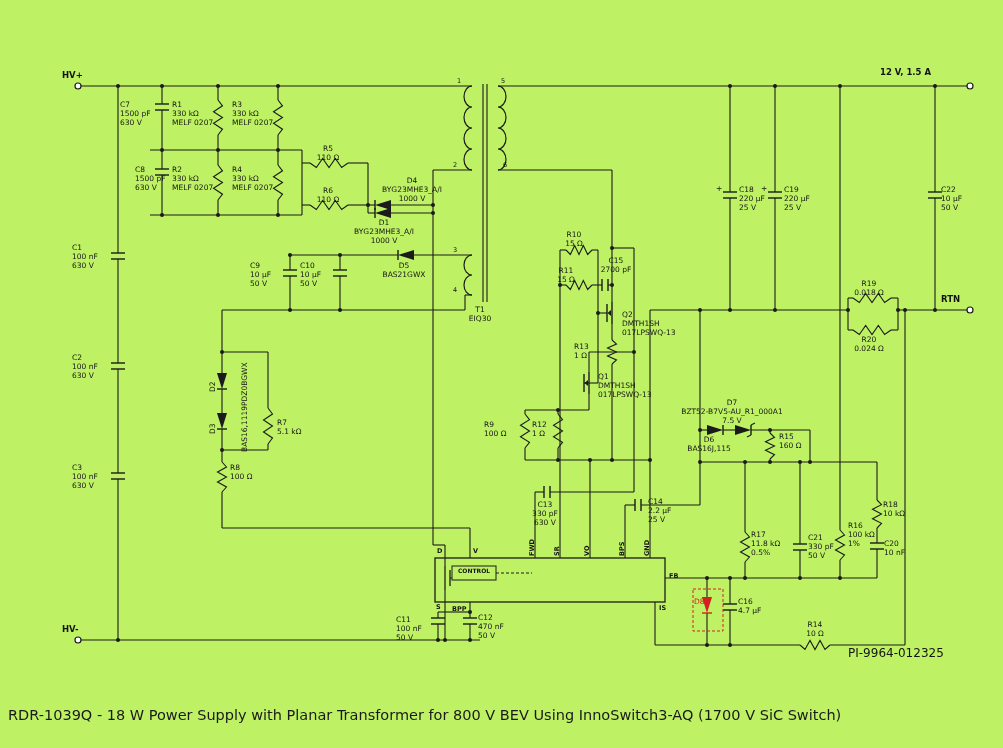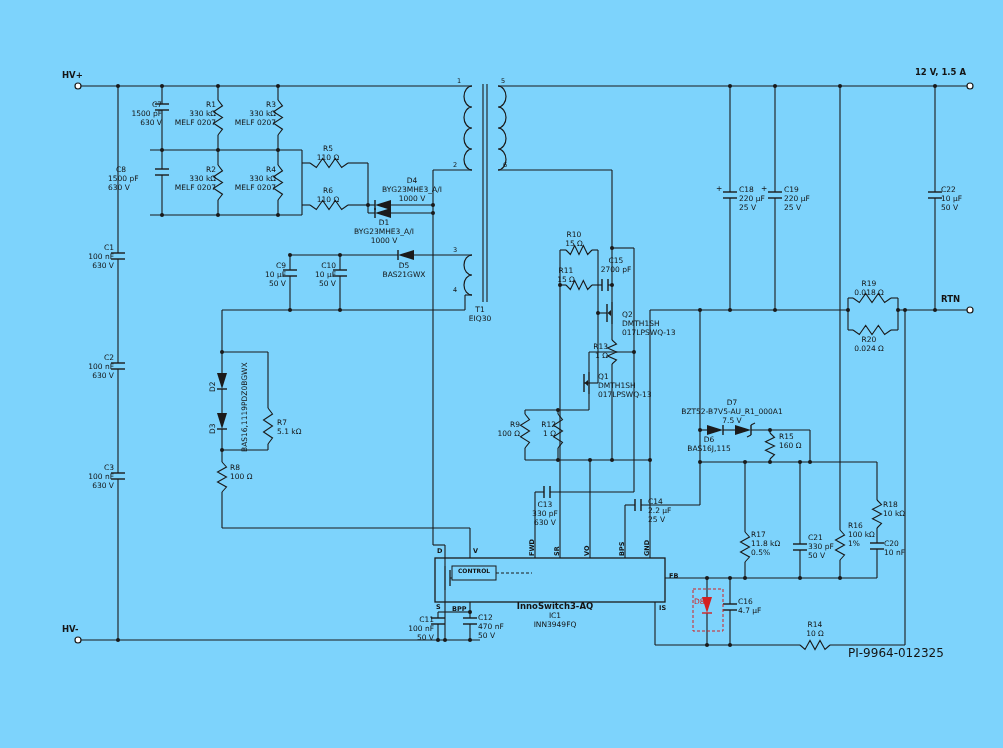--- a/index.html
+++ b/index.html
@@ -1,20 +1,20 @@
 <!DOCTYPE html>
 <html><head>
 <meta charset="utf-8">
 <style>
   body{margin:0;background:#fff}
-  .page{position:relative;width:1003px;height:748px;background:#7dd3fc;font-family:"DejaVu Sans",sans-serif;overflow:hidden}
+  .page{position:relative;width:1003px;height:748px;background:#bef264;font-family:"DejaVu Sans",sans-serif;overflow:hidden}
   .page svg{position:absolute;left:0;top:0}
   .lbl{position:absolute;font-size:7.5px;line-height:1.2;color:#141414;white-space:nowrap}
   .lbl span,.lbl div{display:block}
-  .c{text-align:center}.r{text-align:right}
+  .c{text-align:center}.r{}
   .b{font-weight:bold;font-size:8.5px}
   .pin{position:absolute;font-size:6.5px;font-weight:bold;color:#141414;white-space:nowrap}
   .num{position:absolute;font-size:6.5px;color:#141414;white-space:nowrap}
   .rot{transform:rotate(-90deg);transform-origin:0 0}
   .red{color:#d42020}
   .tiny{font-size:12px}
   .title{position:absolute;font-size:14.5px;color:#1a1a1a;white-space:nowrap}
 </style>
 </head>
 <body>
@@ -432,21 +432,21 @@
   <div class="lbl r" style="left:172px;top:100px;width:44px">
       <span>R1</span>
       <span>330 kΩ</span>
       <span>MELF 0207</span>
     </div>
   <div class="lbl r" style="left:232px;top:100px;width:44px">
       <span>R3</span>
       <span>330 kΩ</span>
       <span>MELF 0207</span>
     </div>
-  <div class="lbl r" style="left:108px;top:165px;width:18px">
+  <div class="lbl r" style="left:135px;top:165px;width:18px">
       <span>C8</span>
       <span>1500 pF</span>
       <span>630 V</span>
     </div>
   <div class="lbl r" style="left:172px;top:165px;width:44px">
       <span>R2</span>
       <span>330 kΩ</span>
       <span>MELF 0207</span>
     </div>
   <div class="lbl r" style="left:232px;top:165px;width:44px">
@@ -634,25 +634,20 @@
   <div class="lbl" style="left:738px;top:597px;width:40px">
       <span>C16</span>
       <span>4.7 µF</span>
     </div>
   <div class="lbl red" style="left:694px;top:597px">D8</div>
   <div class="lbl c" style="left:793px;top:620px;width:44px">
       <span>R14</span>
       <span>10 Ω</span>
     </div>
 
-  <div class="lbl c" style="left:498px;top:601px;width:114px">
-    <div class="b">InnoSwitch3-AQ</div>
-    <div>IC1</div>
-    <div>INN3949FQ</div>
-  </div>
   <div class="lbl c" style="left:452px;top:567px;width:44px;font-size:6px;font-weight:bold">CONTROL</div>
 
   <div class="pin" style="left:437px;top:547px">D</div>
   <div class="pin" style="left:473px;top:547px">V</div>
   <div class="pin" style="left:436px;top:603px">S</div>
   <div class="pin" style="left:452px;top:605px">BPP</div>
   <div class="pin rot" style="left:528px;top:556px">FWD</div>
   <div class="pin rot" style="left:553px;top:556px">SR</div>
   <div class="pin rot" style="left:583px;top:556px">VO</div>
   <div class="pin rot" style="left:618px;top:556px">BPS</div>
@@ -661,13 +656,14 @@
   <div class="pin" style="left:659px;top:604px">IS</div>
 
   <div class="num" style="left:457px;top:77px">1</div>
   <div class="num" style="left:501px;top:77px">5</div>
   <div class="num" style="left:453px;top:161px">2</div>
   <div class="num" style="left:503px;top:161px">6</div>
   <div class="num" style="left:453px;top:246px">3</div>
   <div class="num" style="left:453px;top:286px">4</div>
 
   <div class="lbl tiny" style="left:848px;top:646px">PI-9964-012325</div>
+  <div class="title" style="left:8px;top:707px">RDR-1039Q - 18 W Power Supply with Planar Transformer for 800 V BEV Using InnoSwitch3-AQ (1700 V SiC Switch)</div>
 </div>
 
 </body></html>

